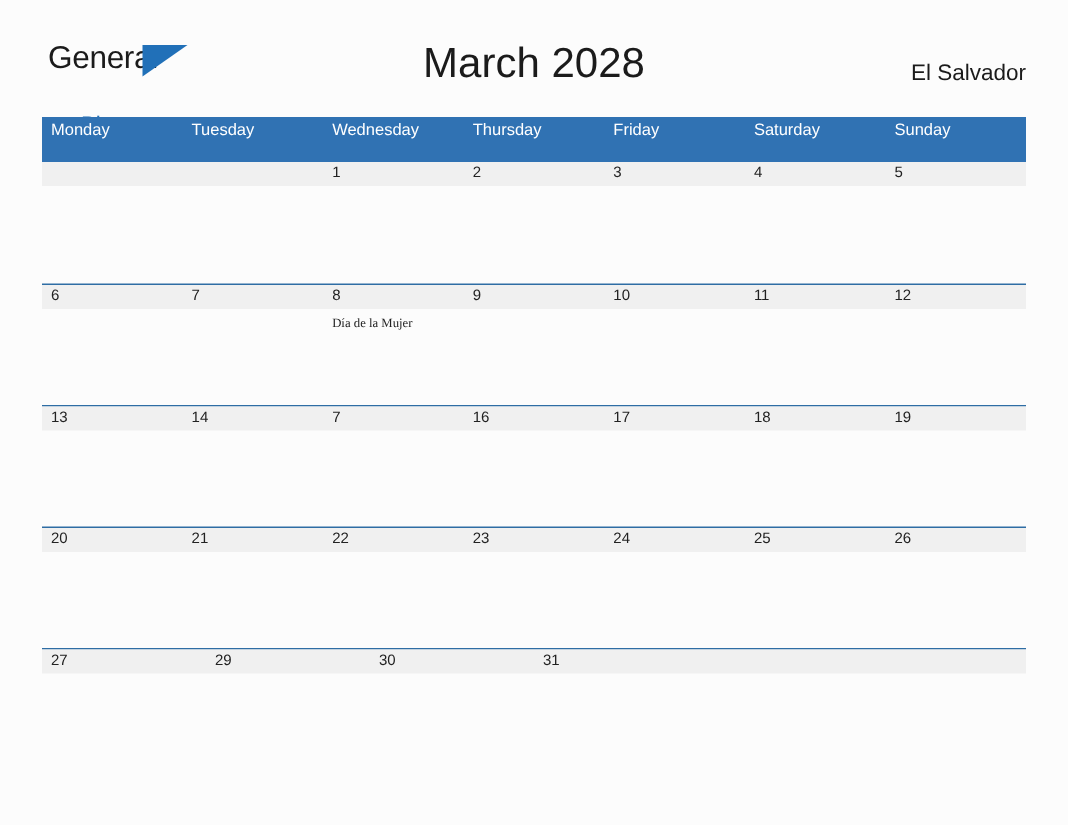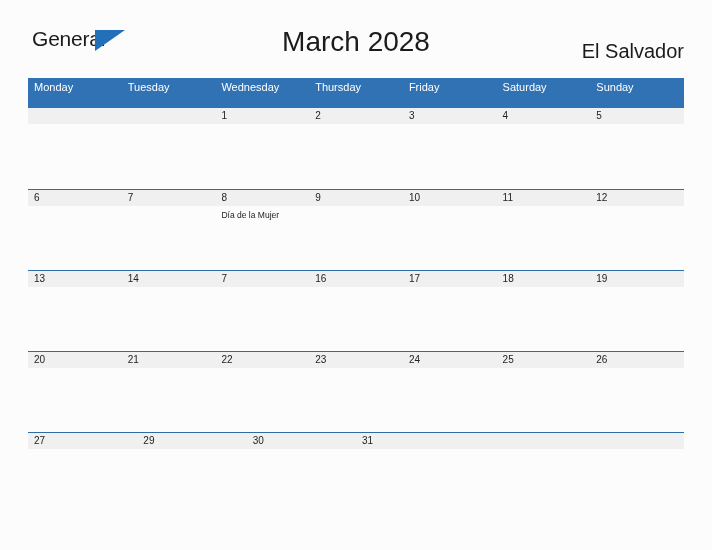--- a/index.html
+++ b/index.html
@@ -77,21 +77,21 @@
     font-size: 28px;
     font-weight: 400;
     color: #1b1b1b;
     letter-spacing: 0px;
   }
 
   .cal-country {
     position: absolute;
     right: 28px;
     top: 40px;
-    font-size: 20px;
+    font-size: 15px;
     font-weight: 400;
     color: #1b1b1b;
   }
 
   
   .calendar {
     position: absolute;
     left: 28px;
     top: 78px;
     width: 656px;
@@ -152,20 +152,21 @@
     font-size: 10px;
     color: #222222;
     line-height: 16px;
     display: block;
     height: 16px;
   }
   .day-events {
     position: relative;
     z-index: 2;
     padding-top: 4px;
+    font-family: Liberation Serif, serif;
   }
   .day-event {
     font-size: 8.5px;
     color: #222222;
     line-height: 11px;
     white-space: nowrap;
   }
 </style>
 </head>
 <body>

